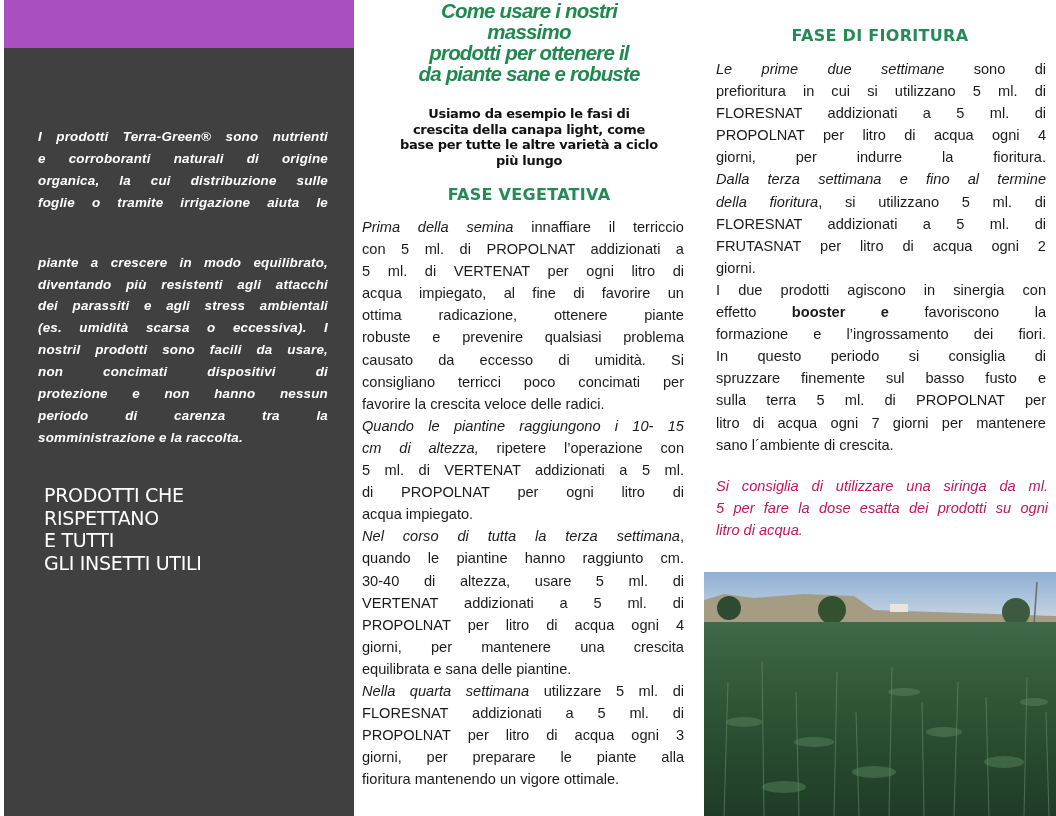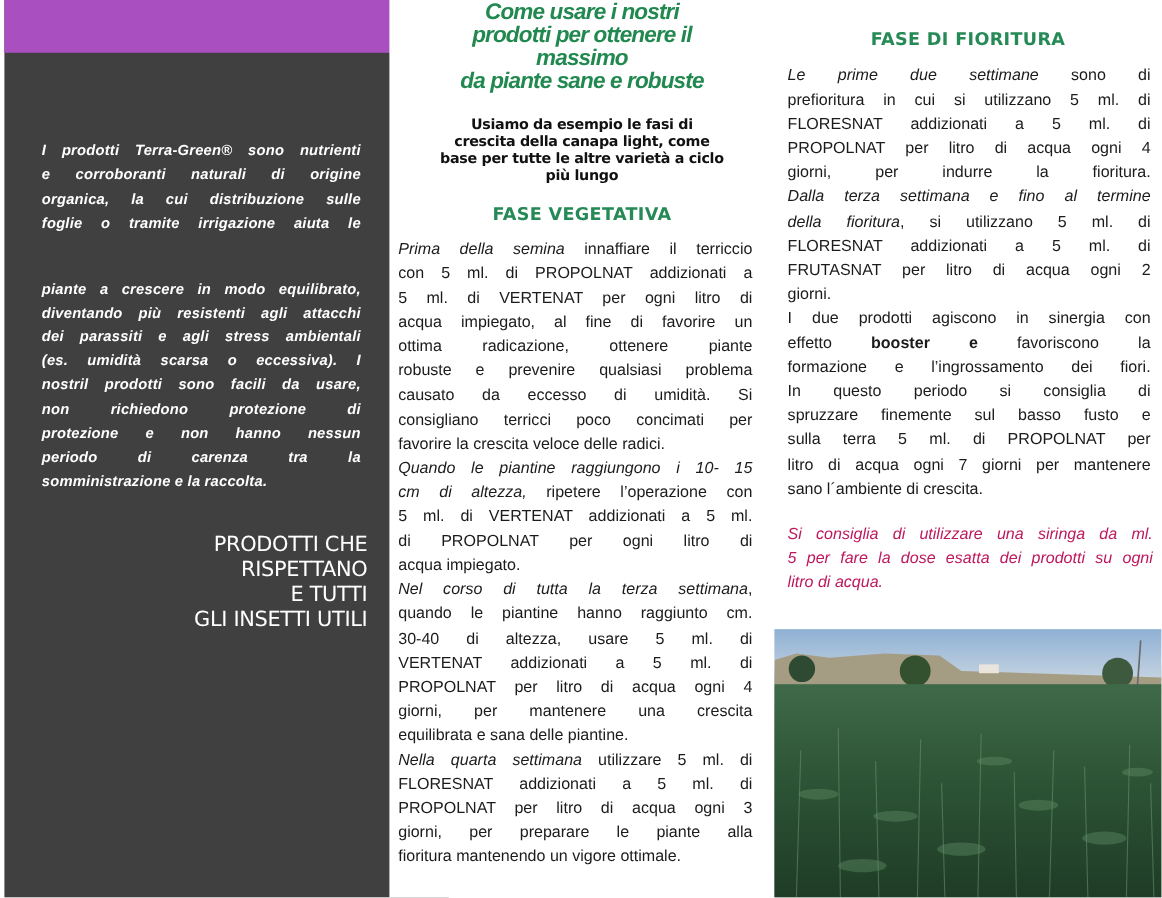--- a/index.html
+++ b/index.html
@@ -13,21 +13,21 @@
   #purple-band { position: absolute; left: 0; top: 0; width: 354px; height: 48px; background: #a94fc0; }
   #intro {
     position: absolute; left: 34px; top: 126px; width: 290px;
     color: #ffffff; font-weight: bold; font-style: italic;
     font-size: 13.4px; line-height: 21.9px; text-align: justify; text-align-last: left;
     letter-spacing: 0.2px;
   }
   #slogan {
     position: absolute; left: 40px; top: 484px; width: 290px;
     color: #ffffff; font-family: "DejaVu Sans", sans-serif; font-weight: normal;
-    font-size: 19px; line-height: 22.5px; text-align: right; letter-spacing: -0.3px;
+    font-size: 19px; line-height: 22.5px; text-align: left; letter-spacing: -0.3px;
   }
   .slogan-line { display: block; }
 
   #panel-mid { left: 354px; width: 350px; background: #ffffff; }
   #main-title {
     position: absolute; left: 0; top: 0; width: 350px; text-align: center;
     color: #21894f; font-weight: bold; font-style: italic; font-size: 20.5px; line-height: 21px;
     letter-spacing: -0.8px;
   }
   .title-line { display: block; }
@@ -75,38 +75,38 @@
   <div id="intro">
       <span class="ln" style="display: block; text-align: justify; text-align-last: justify;">I prodotti Terra-Green® sono nutrienti</span>
       <span class="ln" style="display: block; text-align: justify; text-align-last: justify;">e corroboranti naturali di origine</span>
       <span class="ln" style="display: block; text-align: justify; text-align-last: justify;">organica, la cui distribuzione sulle</span>
       <span class="ln" style="display: block; text-align: justify; text-align-last: justify;">foglie o tramite irrigazione aiuta le</span>
       <span class="ln" style="display: block; text-align: justify; text-align-last: justify; margin-top: 38px;">piante a crescere in modo equilibrato,</span>
       <span class="ln" style="display: block; text-align: justify; text-align-last: justify;">diventando più resistenti agli attacchi</span>
       <span class="ln" style="display: block; text-align: justify; text-align-last: justify;">dei parassiti e agli stress ambientali</span>
       <span class="ln" style="display: block; text-align: justify; text-align-last: justify;">(es. umidità scarsa o eccessiva). I</span>
       <span class="ln" style="display: block; text-align: justify; text-align-last: justify;">nostril prodotti sono facili da usare,</span>
-      <span class="ln" style="display: block; text-align: justify; text-align-last: justify;">non richiedono protezione di</span>
+      <span class="ln" style="display: block; text-align: justify; text-align-last: justify;">non concimati dispositivi di</span>
       <span class="ln" style="display: block; text-align: justify; text-align-last: justify;">protezione e non hanno nessun</span>
       <span class="ln" style="display: block; text-align: justify; text-align-last: justify;">periodo di carenza tra la</span>
       <span class="ln last" style="display: block; text-align: justify; text-align-last: left;">somministrazione e la raccolta.</span>
     </div>
   <div id="slogan">
       <span class="slogan-line">PRODOTTI CHE</span>
       <span class="slogan-line">RISPETTANO</span>
       <span class="slogan-line">E TUTTI</span>
       <span class="slogan-line last">GLI INSETTI UTILI</span>
     </div>
 </div>
 
 <div class="panel" id="panel-mid">
   <div id="main-title">
       <span class="title-line">Come usare  i nostri</span>
+      <span class="title-line">massimo</span>
       <span class="title-line">prodotti per ottenere  il</span>
-      <span class="title-line">massimo</span>
       <span class="title-line last">da piante sane e robuste</span>
     </div>
   <div id="subtitle">
       <span class="title-line">Usiamo da esempio le fasi di</span>
       <span class="title-line">crescita della canapa light, come</span>
       <span class="title-line">base per tutte le altre varietà a ciclo</span>
       <span class="title-line last">più lungo</span>
     </div>
   <div class="section-heading" id="heading-veg">FASE VEGETATIVA</div>
   <div class="body-text" id="veg-text">

